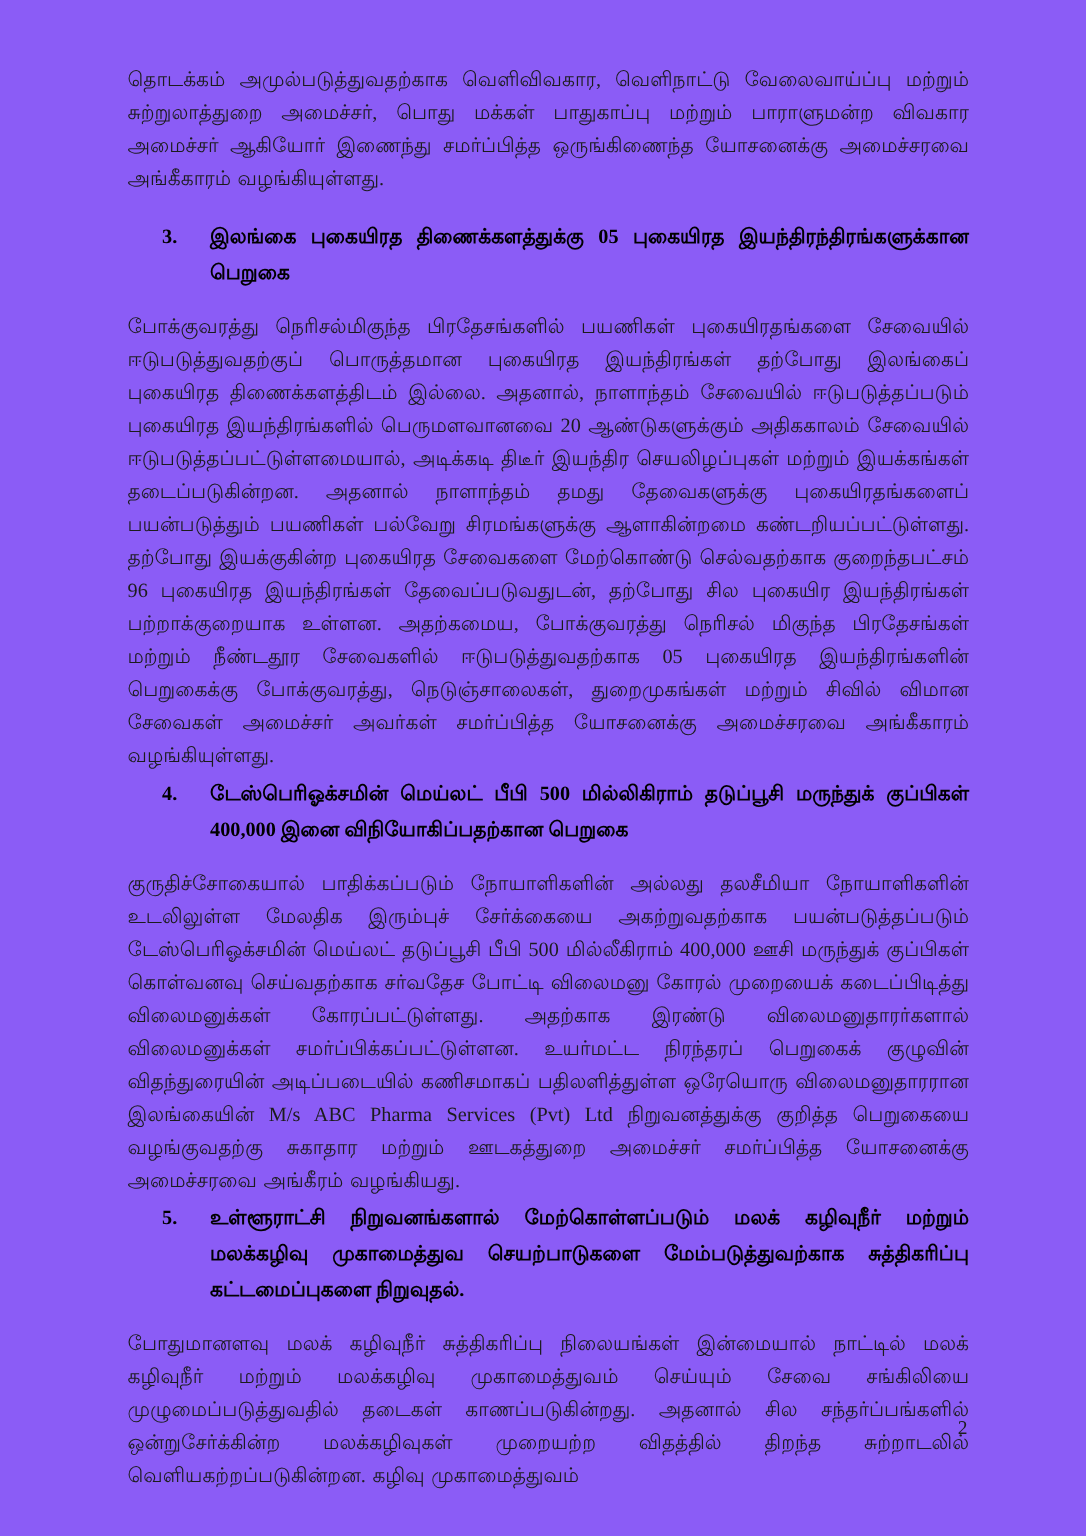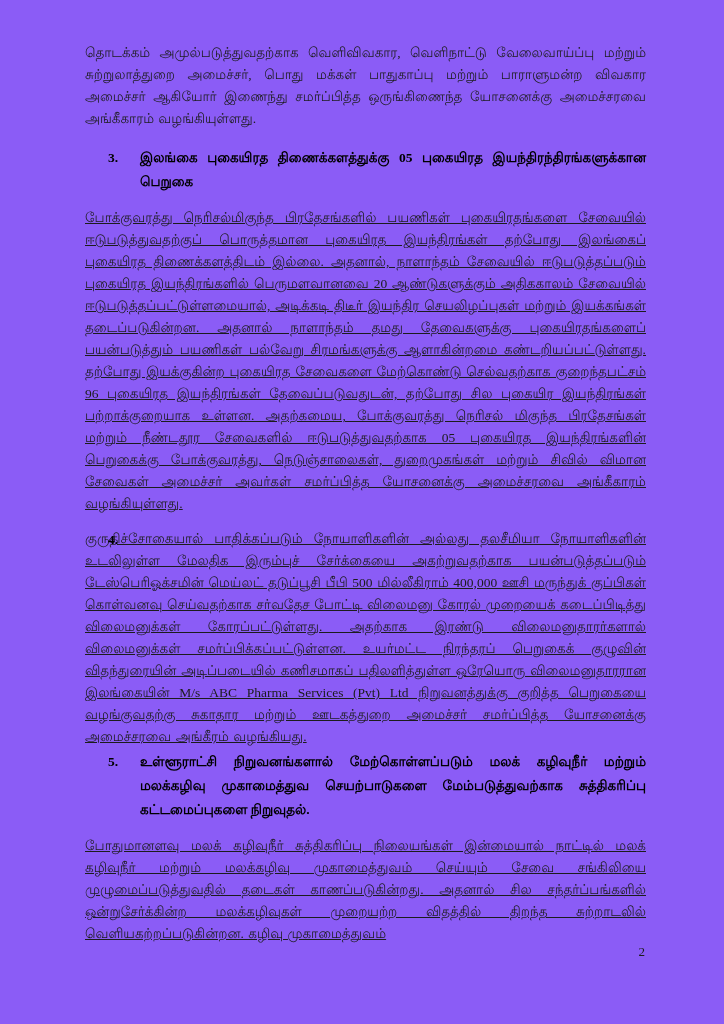--- a/index.html
+++ b/index.html
@@ -26,21 +26,20 @@
   p.body-text {
     margin: 0 0 16px 0;
     font-size: 13.5px;
     line-height: 22px;
     text-align: justify;
     text-justify: inter-word;
     word-spacing: 1px;
   }
   p.body-text:last-child {
     margin-bottom: 0;
-    text-decoration: underline;
   }
   .section-heading {
     position: relative;
     padding-left: 55px;
     margin: 2px 0 13px 0;
     font-weight: bold;
     font-size: 13.5px;
     line-height: 24px;
     color: #000000;
     text-align: justify;
@@ -72,20 +71,21 @@
       <div class="section-heading">
         <span class="section-number">3.</span>
         <span class="section-heading-text">இலங்கை புகையிரத திணைக்களத்துக்கு 05 புகையிரத இயந்திரந்திரங்களுக்கான பெறுகை</span>
       </div>
       <p class="body-text">போக்குவரத்து நெரிசல்மிகுந்த பிரதேசங்களில் பயணிகள் புகையிரதங்களை சேவையில் ஈடுபடுத்துவதற்குப் பொருத்தமான புகையிரத இயந்திரங்கள் தற்போது இலங்கைப் புகையிரத திணைக்களத்திடம் இல்லை. அதனால், நாளாந்தம் சேவையில் ஈடுபடுத்தப்படும் புகையிரத இயந்திரங்களில் பெருமளவானவை 20 ஆண்டுகளுக்கும் அதிககாலம் சேவையில் ஈடுபடுத்தப்பட்டுள்ளமையால், அடிக்கடி திடீர் இயந்திர செயலிழப்புகள் மற்றும் இயக்கங்கள் தடைப்படுகின்றன. அதனால் நாளாந்தம் தமது தேவைகளுக்கு புகையிரதங்களைப் பயன்படுத்தும் பயணிகள் பல்வேறு சிரமங்களுக்கு ஆளாகின்றமை கண்டறியப்பட்டுள்ளது. தற்போது இயக்குகின்ற புகையிரத சேவைகளை மேற்கொண்டு செல்வதற்காக குறைந்தபட்சம் 96 புகையிரத இயந்திரங்கள் தேவைப்படுவதுடன், தற்போது சில புகையிர இயந்திரங்கள் பற்றாக்குறையாக உள்ளன. அதற்கமைய, போக்குவரத்து நெரிசல் மிகுந்த பிரதேசங்கள் மற்றும் நீண்டதூர சேவைகளில் ஈடுபடுத்துவதற்காக 05 புகையிரத இயந்திரங்களின் பெறுகைக்கு போக்குவரத்து, நெடுஞ்சாலைகள், துறைமுகங்கள் மற்றும் சிவில் விமான சேவைகள் அமைச்சர் அவர்கள் சமர்ப்பித்த யோசனைக்கு அமைச்சரவை அங்கீகாரம் வழங்கியுள்ளது.</p>
     </div>
 
     <div class="section">
       <div class="section-heading">
         <span class="section-number">4.</span>
+        <span class="section-heading-text">டேஸ்பெரிஓக்சமின் மெய்லட் பீபி 500 மில்லிகிராம் தடுப்பூசி மருந்துக் குப்பிகள் 400,000 இனை விநியோகிப்பதற்கான பெறுகை</span>
       </div>
       <p class="body-text">குருதிச்சோகையால் பாதிக்கப்படும் நோயாளிகளின் அல்லது தலசீமியா நோயாளிகளின் உடலிலுள்ள மேலதிக இரும்புச் சேர்க்கையை அகற்றுவதற்காக பயன்படுத்தப்படும் டேஸ்பெரிஓக்சமின் மெய்லட் தடுப்பூசி பீபி 500 மில்லீகிராம் 400,000 ஊசி மருந்துக் குப்பிகள் கொள்வனவு செய்வதற்காக சர்வதேச போட்டி விலைமனு கோரல் முறையைக் கடைப்பிடித்து விலைமனுக்கள் கோரப்பட்டுள்ளது. அதற்காக இரண்டு விலைமனுதாரர்களால் விலைமனுக்கள் சமர்ப்பிக்கப்பட்டுள்ளன. உயர்மட்ட நிரந்தரப் பெறுகைக் குழுவின் விதந்துரையின் அடிப்படையில் கணிசமாகப் பதிலளித்துள்ள ஒரேயொரு விலைமனுதாரரான இலங்கையின் M/s ABC Pharma Services (Pvt) Ltd நிறுவனத்துக்கு குறித்த பெறுகையை வழங்குவதற்கு சுகாதார மற்றும் ஊடகத்துறை அமைச்சர் சமர்ப்பித்த யோசனைக்கு அமைச்சரவை அங்கீரம் வழங்கியது.</p>
     </div>
 
     <div class="section">
       <div class="section-heading">
         <span class="section-number">5.</span>
         <span class="section-heading-text">உள்ளூராட்சி நிறுவனங்களால் மேற்கொள்ளப்படும் மலக் கழிவுநீர் மற்றும் மலக்கழிவு முகாமைத்துவ செயற்பாடுகளை மேம்படுத்துவற்காக சுத்திகரிப்பு கட்டமைப்புகளை நிறுவுதல்.</span>
       </div>
       <p class="body-text">போதுமானளவு மலக் கழிவுநீர் சுத்திகரிப்பு நிலையங்கள் இன்மையால் நாட்டில் மலக் கழிவுநீர் மற்றும் மலக்கழிவு முகாமைத்துவம் செய்யும் சேவை சங்கிலியை முழுமைப்படுத்துவதில் தடைகள் காணப்படுகின்றது. அதனால் சில சந்தர்ப்பங்களில் ஒன்றுசேர்க்கின்ற மலக்கழிவுகள் முறையற்ற விதத்தில் திறந்த சுற்றாடலில் வெளியகற்றப்படுகின்றன. கழிவு முகாமைத்துவம்</p>

